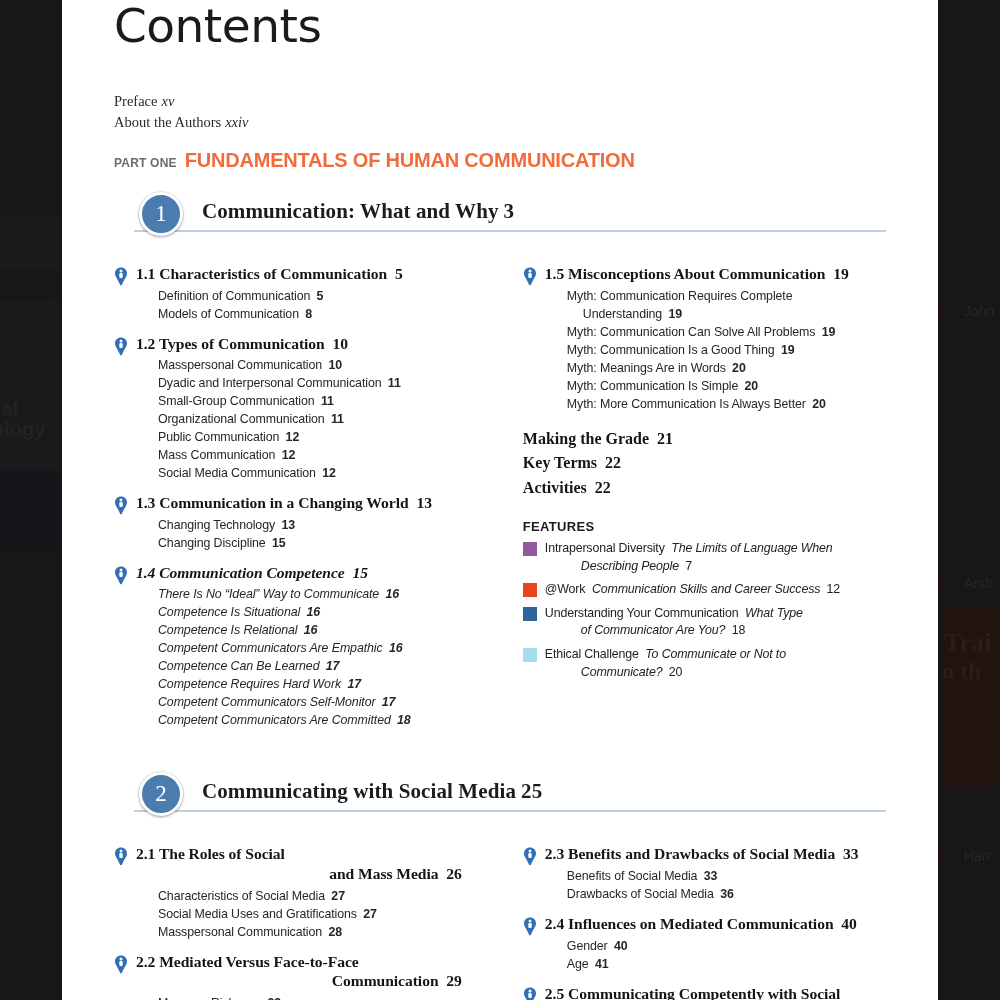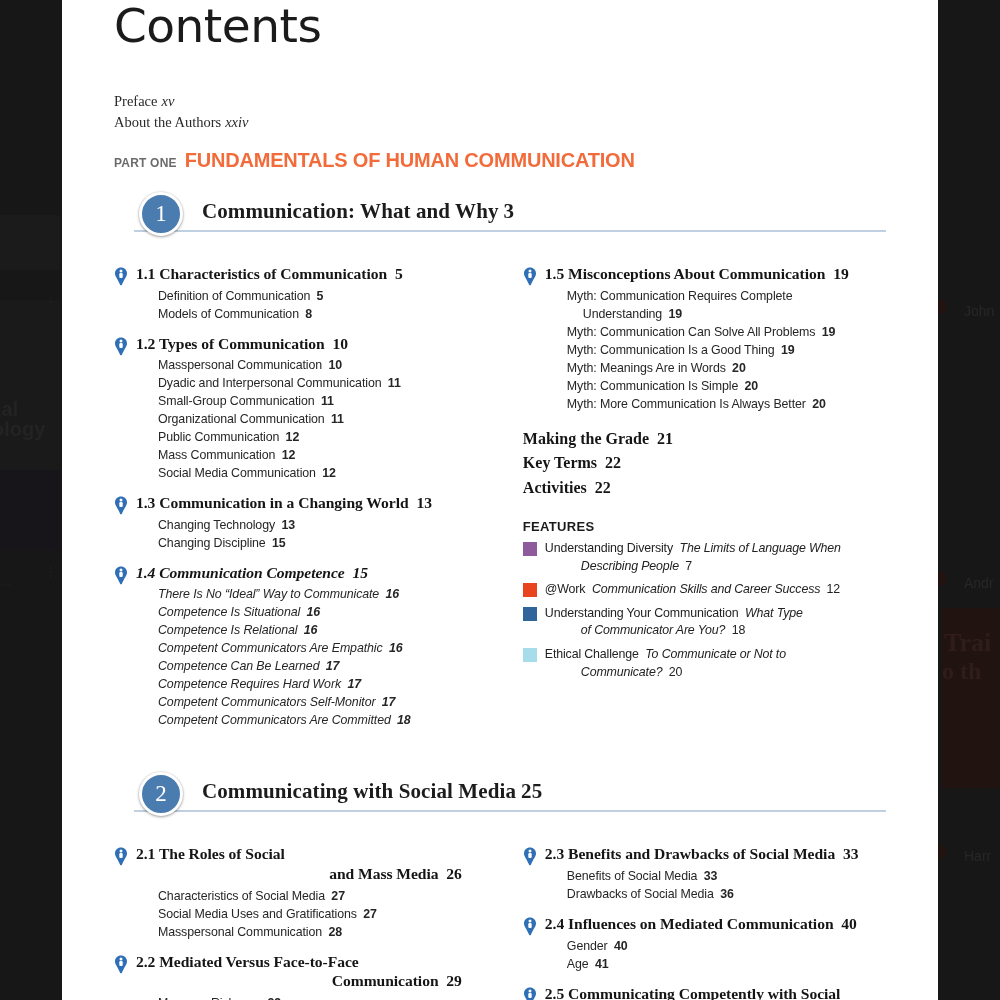--- a/index.html
+++ b/index.html
@@ -300,21 +300,21 @@
             </div>
           </div>
           <div class="endmatter">
             <div class="em-item"><span>Making the Grade</span><span class="pg">&nbsp;21</span></div>
             <div class="em-item"><span>Key Terms</span><span class="pg">&nbsp;22</span></div>
             <div class="em-item"><span>Activities</span><span class="pg">&nbsp;22</span></div>
           </div>
           <div class="features-head">FEATURES</div>
           <div class="feature">
             <span class="swatch" style="background: rgb(142, 90, 155);"></span>
-            <div class="feature-text"><span>Understanding Diversity</span><span class="ital">&nbsp; The Limits of Language When</span><span class="cont ital">Describing People<span class="pg" style="font-style:normal">&nbsp;7</span></span></div>
+            <div class="feature-text"><span>Intrapersonal Diversity</span><span class="ital">&nbsp; The Limits of Language When</span><span class="cont ital">Describing People<span class="pg" style="font-style:normal">&nbsp;7</span></span></div>
           </div>
           <div class="feature">
             <span class="swatch" style="background: rgb(232, 69, 30);"></span>
             <div class="feature-text"><span>@Work</span><span class="ital">&nbsp; Communication Skills and Career Success</span><span class="pg">&nbsp;12</span></div>
           </div>
           <div class="feature">
             <span class="swatch" style="background: rgb(47, 101, 155);"></span>
             <div class="feature-text"><span>Understanding Your Communication</span><span class="ital">&nbsp; What Type</span><span class="cont ital">of Communicator Are You?<span class="pg" style="font-style:normal">&nbsp;18</span></span></div>
           </div>
           <div class="feature">

